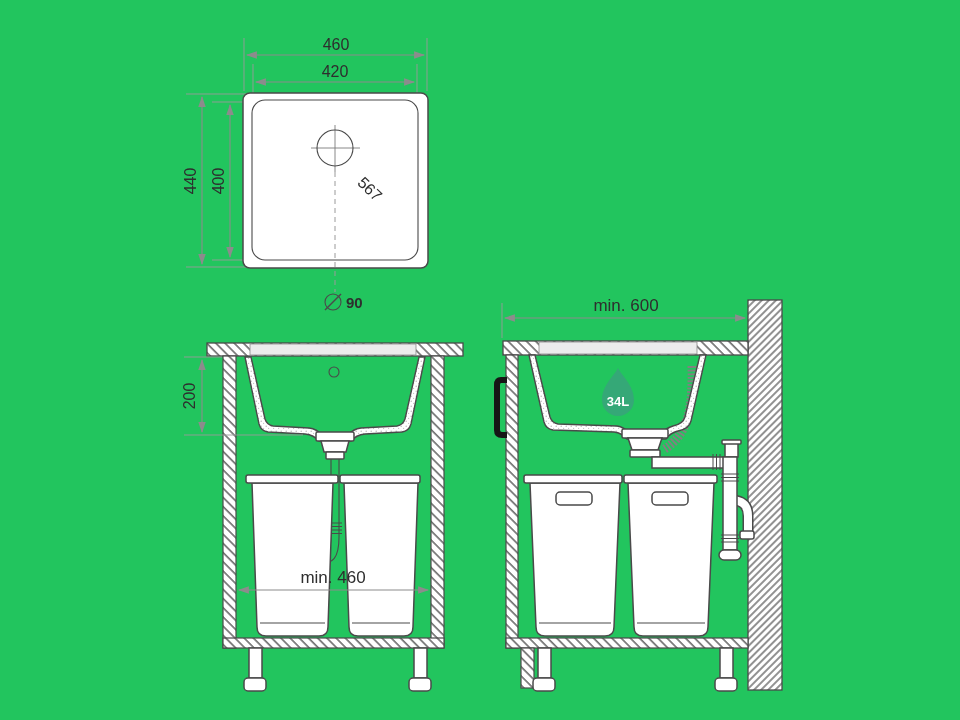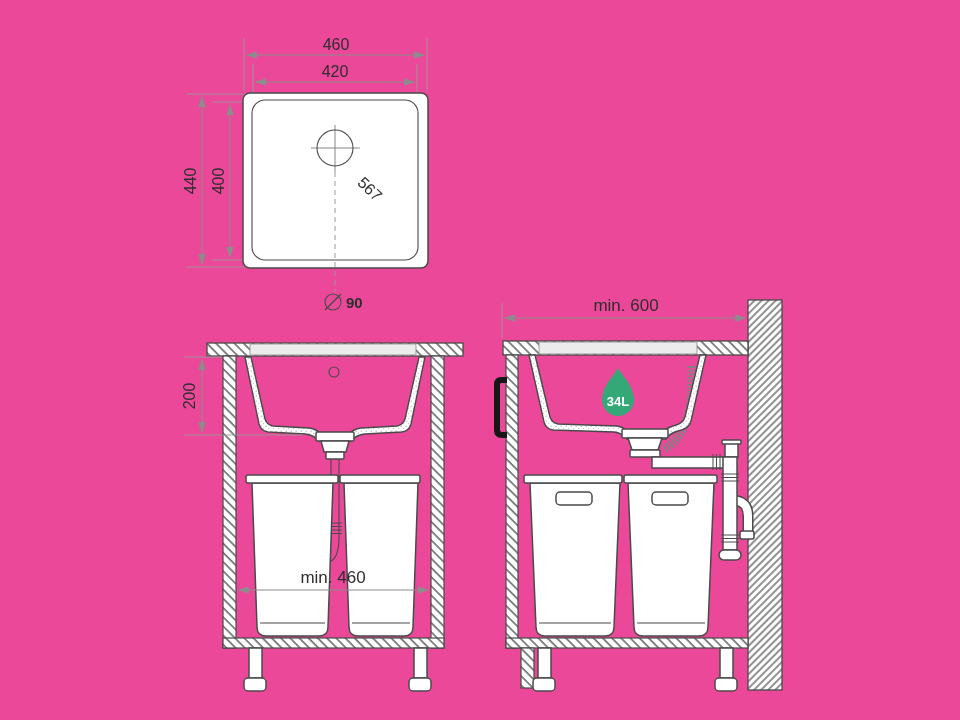--- a/index.html
+++ b/index.html
@@ -1,16 +1,16 @@
 <!DOCTYPE html>
 <html><head>
 <meta charset="utf-8">
 <style>
   html,body{margin:0;padding:0;background:#fff;}
-  .page{position:relative;width:960px;height:720px;background:#ec4899;overflow:hidden;
+  .page{position:relative;width:960px;height:720px;background:#22c55e;overflow:hidden;
         font-family:"Liberation Sans", sans-serif;}
   svg{position:absolute;left:0;top:0;}
   text{fill:#2e2e2e;font-family:"Liberation Sans", sans-serif;}
   .dim-text{font-size:16px;}
   .dim-text-lg{font-size:17px;}
   .badge-text{font-size:13px;font-weight:bold;fill:#ffffff;}
   .d90-text{font-size:15px;font-weight:600;}
   .outline{stroke:#4a4a4a;stroke-width:1.5;fill:#ffffff;}
   .outline-thin{stroke:#4a4a4a;stroke-width:1.1;fill:none;}
   .dimline{stroke:#8c8c8c;stroke-width:1.1;fill:none;}

